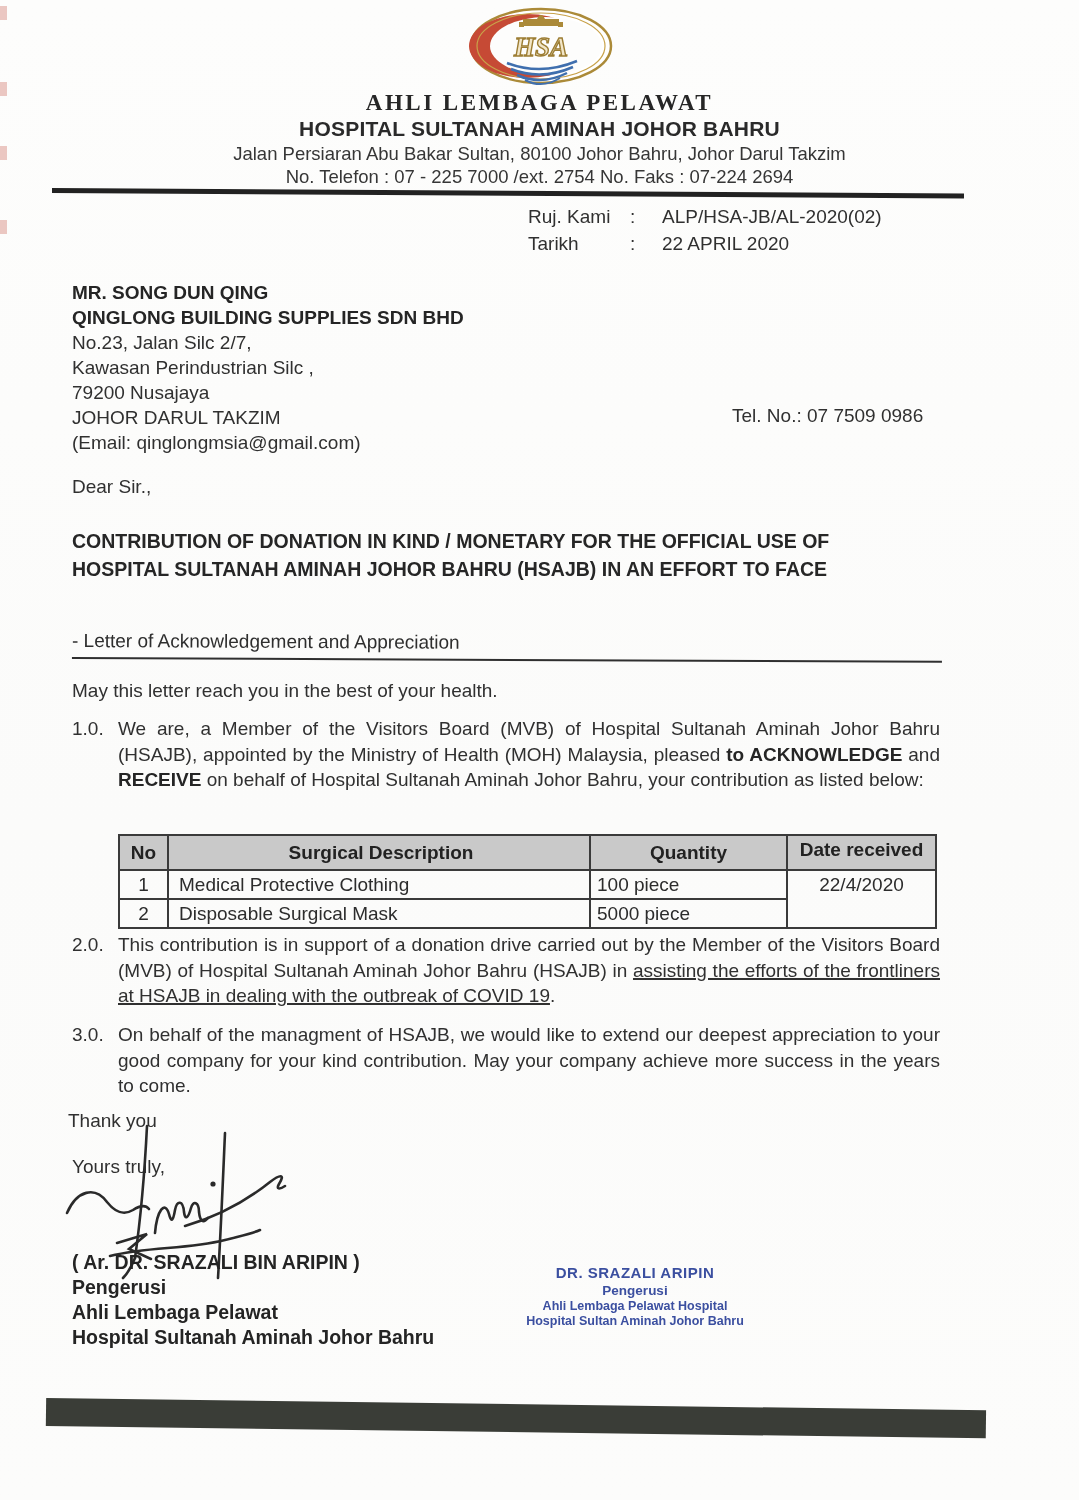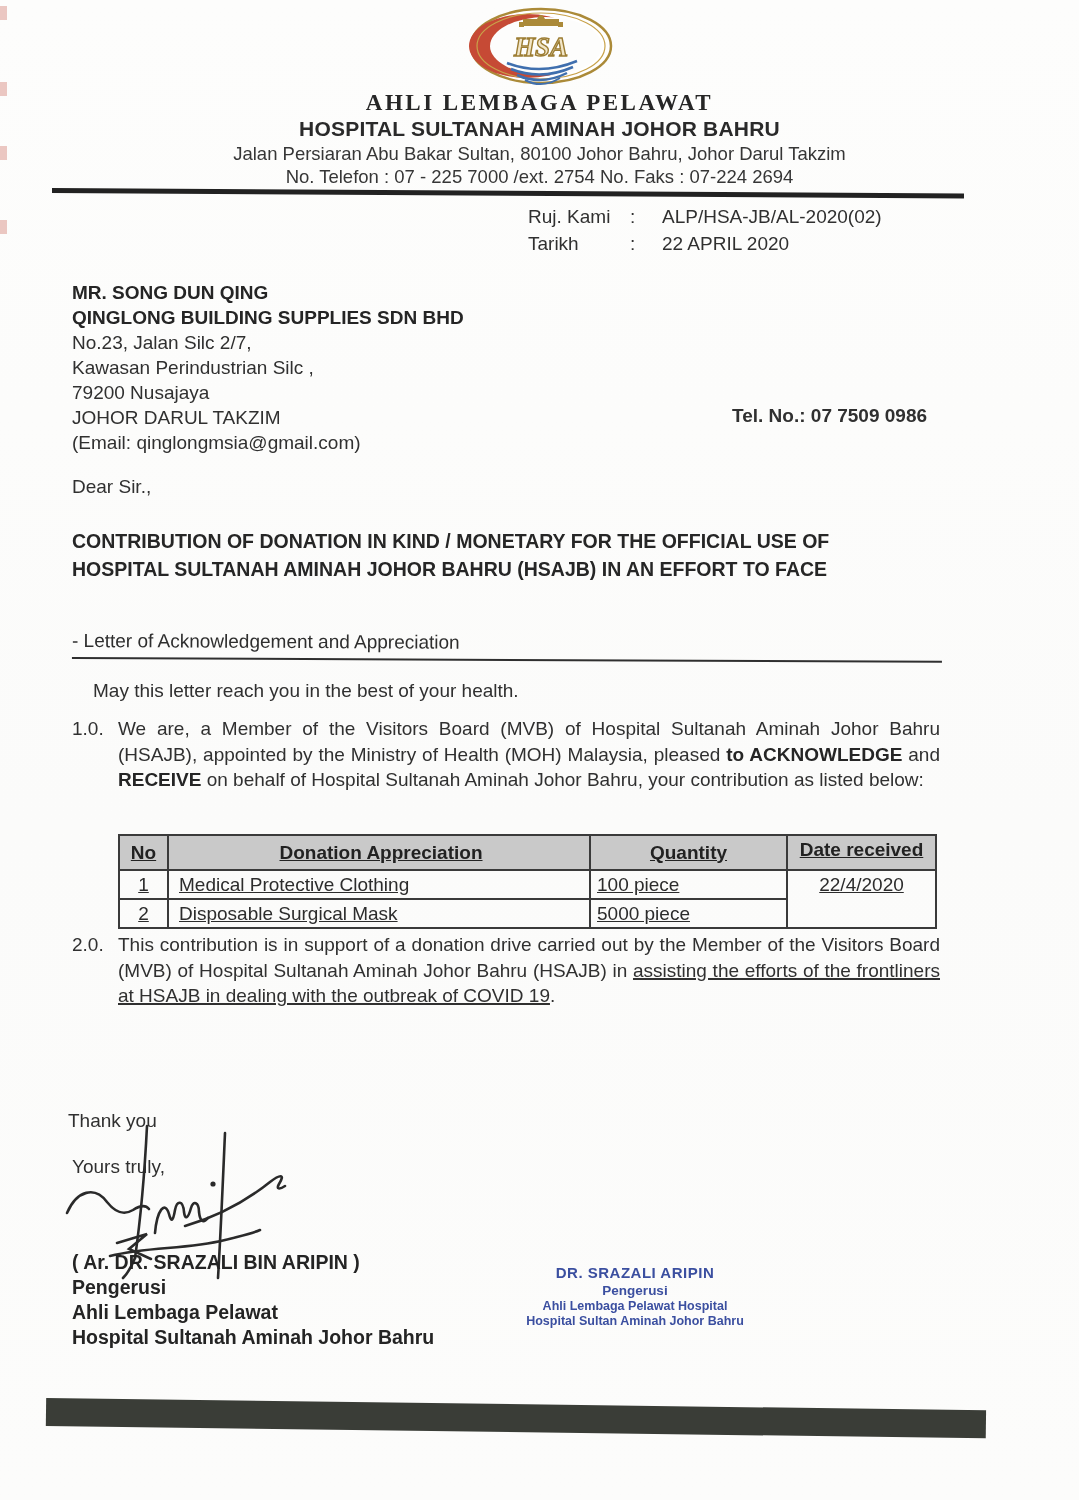--- a/index.html
+++ b/index.html
@@ -21,38 +21,38 @@
   .phone{top:166px;font-size:18.5px;color:#363636;}
   .rule{left:52px;top:188px;width:912px;height:5px;background:#222;transform:rotate(0.35deg);transform-origin:left center;}
   
   .refblock{left:528px;top:206px;font-size:19px;color:#303030;}
   .refrow{display:flex;height:27px;align-items:flex-start;}
   .reflabel{width:102px;}
   .refcolon{width:32px;}
   
   .recipient{left:72px;top:280px;font-size:19px;line-height:25px;color:#303030;}
   .recipient .b{font-weight:bold;color:#252525;}
-  .tel{left:732px;top:405px;font-size:19px;color:#303030;font-weight:bold;}
+  .tel{left:732px;top:405px;font-size:19px;color:#303030;}
   .salutation{left:72px;top:476px;font-size:19px;color:#303030;}
   
   .subject{left:72px;top:527px;width:875px;font-weight:bold;font-size:19.5px;line-height:28px;color:#262626;}
   .subtitle{left:72px;top:630px;width:870px;font-size:19px;color:#2e2e2e;padding-bottom:5px;border-bottom:2.5px solid #2f2f2f;transform:rotate(0.25deg);transform-origin:left center;}
-  .opening{left:72px;top:680px;font-size:19px;color:#303030;margin-left:21px;}
+  .opening{left:72px;top:680px;font-size:19px;color:#303030;}
   
   .para{font-size:19px;line-height:25.5px;color:#303030;}
   .para .num{position:absolute;left:0;top:0;}
   .para .ptext{margin-left:46px;width:822px;text-align:justify;}
   .p1{left:72px;top:716px;}
   .p2{left:72px;top:932px;}
   .p3{left:72px;top:1022px;}
   .bold{font-weight:bold;color:#252525;}
   .uline{text-decoration:underline;text-decoration-thickness:2px;}
   
   .dtable{left:118px;top:834px;border-collapse:collapse;font-size:19px;color:#2c2c2c;}
-  .dtable th,.dtable td{border:2px solid #3a3a3a;padding:1px 6px;height:25px;text-decoration:underline;}
+  .dtable th,.dtable td{border:2px solid #3a3a3a;padding:1px 6px;height:25px;}
   .dtable th{background:#c9c9c9;font-weight:bold;text-align:center;height:29px;color:#222;}
   .col-no{width:35px;text-align:center;}
   .col-desc{width:404px;text-align:left;padding-left:10px !important;}
   .col-qty{width:183px;text-align:left;}
   .col-date{width:135px;text-align:center;vertical-align:top;padding-top:3px !important;}
   
   .thanks{left:68px;top:1110px;font-size:19px;color:#303030;}
   .yours{left:72px;top:1156px;font-size:19px;color:#303030;}
   .signatory{left:72px;top:1250px;font-size:19.5px;line-height:25px;font-weight:bold;color:#242424;}
   .sig-svg{left:55px;top:1118px;}
@@ -138,21 +138,21 @@
 
   <div class="abs para p1">
     <span class="num">1.0.</span>
     <div class="ptext"><span>We are, a Member of the Visitors Board (MVB) of Hospital Sultanah Aminah Johor Bahru (HSAJB), appointed by the Ministry of Health (MOH) Malaysia, pleased </span><span class="bold">to ACKNOWLEDGE</span><span> and </span><span class="bold">RECEIVE</span><span> on behalf of Hospital Sultanah Aminah Johor Bahru, your contribution as listed below:</span></div>
   </div>
 
   <table class="abs dtable">
     <tbody>
         <tr>
       <th class="col-no">No</th>
-      <th class="col-desc" style="text-align:center;">Donation Appreciation</th>
+      <th class="col-desc" style="text-align:center;">Surgical Description</th>
       <th class="col-qty">Quantity</th>
       <th class="col-date">Date received</th>
     </tr>
     <tr>
       <td class="col-no">1</td>
       <td class="col-desc">Medical Protective Clothing</td>
       <td class="col-qty">100 piece</td>
       <td class="col-date" rowspan="2">22/4/2020</td>
     </tr>
     <tr>
@@ -161,20 +161,24 @@
       <td class="col-qty">5000 piece</td>
     </tr>
   </tbody>
     </table>
 
   <div class="abs para p2">
     <span class="num">2.0.</span>
     <div class="ptext"><span>This contribution is in support of a donation drive carried out by the Member of the Visitors Board (MVB) of Hospital Sultanah Aminah Johor Bahru (HSAJB) in </span><span class="uline">assisting the efforts of the frontliners at HSAJB in dealing with the outbreak of COVID 19</span><span>.</span></div>
   </div>
 
+  <div class="abs para p3">
+    <span class="num">3.0.</span>
+    <div class="ptext">On behalf of the managment of HSAJB, we would like to extend our deepest appreciation to your good company for your kind contribution. May your company achieve more success in the years to come.</div>
+  </div>
 
   <div class="abs thanks">Thank you</div>
   <div class="abs yours">Yours truly,</div>
 
   <svg class="abs sig-svg" width="300" height="170" viewBox="0 0 300 170">
     <g fill="none" stroke="#2a2a2a" stroke-width="2.6" stroke-linecap="round">
       <path d="M 92,8 C 90,48 86,98 80,140"></path>
       <path d="M 170,15 C 168,60 166,110 163,160"></path>
       <path d="M 12,95 C 22,72 40,68 52,84 C 60,94 68,98 78,92 C 84,88 90,86 94,91"></path>
       <path d="M 100,115 C 102,92 110,82 114,96 C 116,104 118,104 120,92 C 122,82 128,82 129,94 C 130,102 133,101 136,90 C 138,82 144,84 144,94 C 145,103 148,106 153,100"></path>

